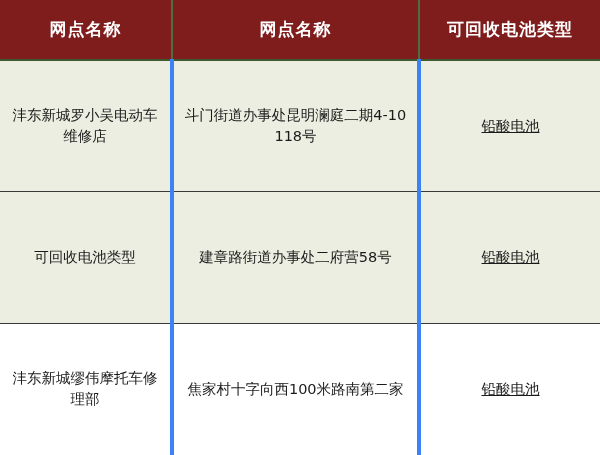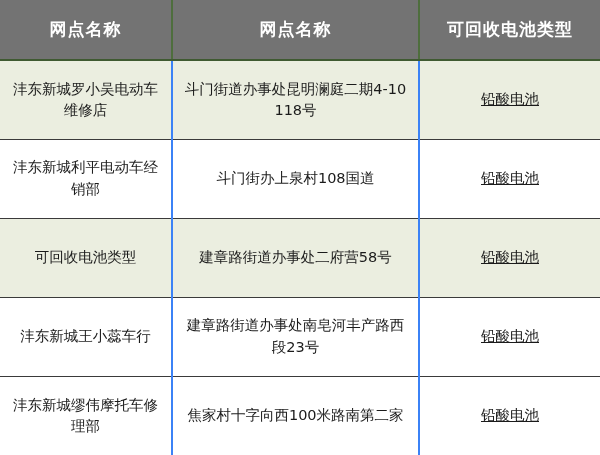--- a/index.html
+++ b/index.html
@@ -19,21 +19,21 @@
     height: 455px;
     border-collapse: collapse;
     table-layout: fixed;
   }
 
   .recycling-table col.col-name  { width: 172px; }
   .recycling-table col.col-addr  { width: 247px; }
   .recycling-table col.col-type  { width: 181px; }
 
   .recycling-table thead th {
-    background: #737373;
+    background: #7f1d1d;
     color: #ffffff;
     font-weight: bold;
     font-size: 17px;
     letter-spacing: 1px;
     height: 60px;
     text-align: center;
     vertical-align: middle;
     border-right: 2px solid #4e6e3d;
     border-bottom: 2px solid #3f5a31;
     padding: 0 4px;
@@ -47,21 +47,21 @@
   }
 
   .recycling-table tbody td {
     font-size: 14.5px;
     color: #1b1b1b;
     text-align: center;
     vertical-align: middle;
     line-height: 1.45;
     padding: 4px 8px;
     box-sizing: border-box;
-    border-right: 2px solid #3b82f6;
+    border-right: 4px solid #3b82f6;
     border-bottom: 1px solid #3a3a3a;
     word-break: break-all;
   }
   .recycling-table tbody td:last-child {
     border-right: none;
     text-decoration: underline;
   }
   .recycling-table tbody tr:last-child td {
     border-bottom: none;
   }
@@ -92,33 +92,23 @@
       <th>网点名称</th>
       <th>可回收电池类型</th>
     </tr>
   </thead>
   <tbody>
     <tr class="row-shade">
       <td>沣东新城罗小吴电动车维修店</td>
       <td>斗门街道办事处昆明澜庭二期4-10118号</td>
       <td>铅酸电池</td>
     </tr>
-    <tr class="row-plain">
-      <td>沣东新城利平电动车经销部</td>
-      <td>斗门街办上泉村108国道</td>
-      <td>铅酸电池</td>
-    </tr>
     <tr class="row-shade">
       <td>可回收电池类型</td>
       <td>建章路街道办事处二府营58号</td>
-      <td>铅酸电池</td>
-    </tr>
-    <tr class="row-plain">
-      <td>沣东新城王小蕊车行</td>
-      <td>建章路街道办事处南皂河丰产路西段23号</td>
       <td>铅酸电池</td>
     </tr>
     <tr class="row-plain">
       <td>沣东新城缪伟摩托车修理部</td>
       <td>焦家村十字向西100米路南第二家</td>
       <td>铅酸电池</td>
     </tr>
   </tbody>
 </table>
 

